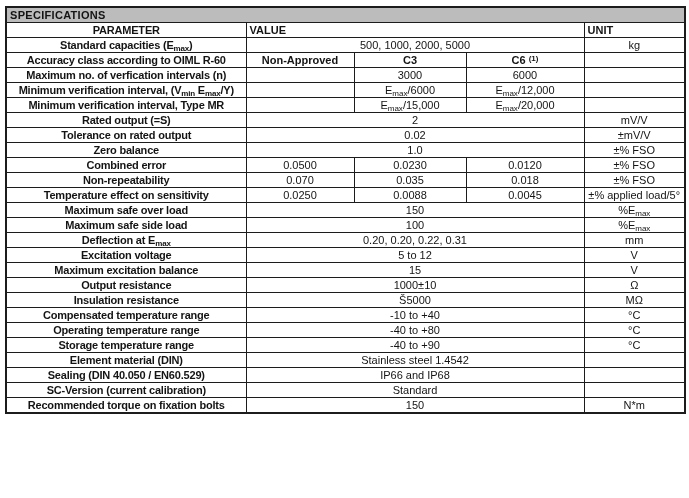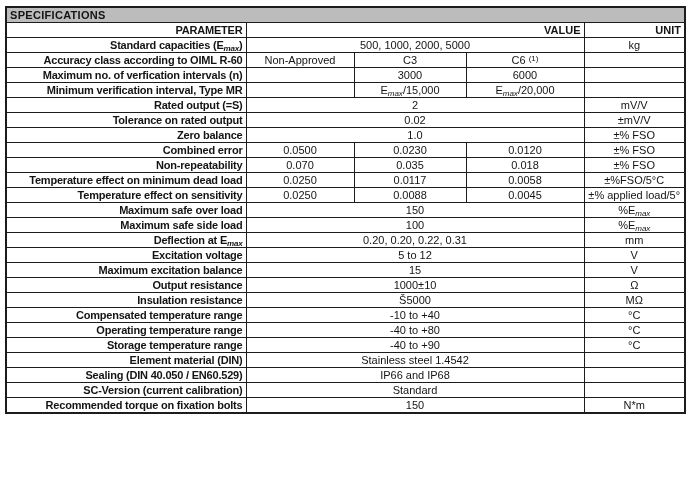--- a/index.html
+++ b/index.html
@@ -38,41 +38,40 @@
   th.title-cell {
     background: #bcbcbc;
     text-align: left;
     font-size: 13px;
     font-weight: bold;
     height: 17px;
     padding-left: 5px;
     letter-spacing: 0.3px;
   }
   th.param-head, td.param-cell {
-    text-align: right;
+    text-align: center;
     font-weight: bold;
     padding-left: 4px;
     letter-spacing: -0.2px;
   }
   th.value-head, th.unit-head {
-    text-align: right;
+    text-align: left;
     font-weight: bold;
   }
   td.value-cell, td.unit-cell {
     text-align: center;
     font-weight: normal;
   }
   td.value-cell.boldval {
-    font-weight: normal;
+    font-weight: bold;
   }
   sub {
     font-size: 8px;
     line-height: 0;
     vertical-align: -2px;
-    font-style: italic;
   }
   sup {
     font-size: 8px;
     line-height: 0;
     vertical-align: 3px;
   }
 </style>
 </head>
 <body>
 
@@ -109,20 +108,27 @@
           <td class="unit-cell"></td>
         </tr>
         <tr>
           <td class="param-cell">Maximum no. of verfication intervals (n)</td>
           <td class="value-cell"></td>
           <td class="value-cell">3000</td>
           <td class="value-cell">6000</td>
           <td class="unit-cell"></td>
         </tr>
         <tr>
+          <td class="param-cell">Minimum verification interval, (V<sub>min</sub> E<sub>max</sub>/Y)</td>
+          <td class="value-cell"></td>
+          <td class="value-cell">E<sub>max</sub>/6000</td>
+          <td class="value-cell">E<sub>max</sub>/12,000</td>
+          <td class="unit-cell"></td>
+        </tr>
+        <tr>
           <td class="param-cell">Minimum verification interval, Type MR</td>
           <td class="value-cell"></td>
           <td class="value-cell">E<sub>max</sub>/15,000</td>
           <td class="value-cell">E<sub>max</sub>/20,000</td>
           <td class="unit-cell"></td>
         </tr>
         <tr>
           <td class="param-cell">Rated output (=S)</td>
           <td class="value-cell" colspan="3">2</td>
           <td class="unit-cell">mV/V</td>
@@ -145,27 +151,20 @@
           <td class="unit-cell">±% FSO</td>
         </tr>
         <tr>
           <td class="param-cell">Non-repeatability</td>
           <td class="value-cell">0.070</td>
           <td class="value-cell">0.035</td>
           <td class="value-cell">0.018</td>
           <td class="unit-cell">±% FSO</td>
         </tr>
         <tr>
-          <td class="param-cell">Temperature effect on minimum dead load</td>
-          <td class="value-cell">0.0250</td>
-          <td class="value-cell">0.0117</td>
-          <td class="value-cell">0.0058</td>
-          <td class="unit-cell">±%FSO/5°C</td>
-        </tr>
-        <tr>
           <td class="param-cell">Temperature effect on sensitivity</td>
           <td class="value-cell">0.0250</td>
           <td class="value-cell">0.0088</td>
           <td class="value-cell">0.0045</td>
           <td class="unit-cell">±% applied load/5°</td>
         </tr>
         <tr>
           <td class="param-cell">Maximum safe over load</td>
           <td class="value-cell" colspan="3">150</td>
           <td class="unit-cell">%E<sub>max</sub></td>

